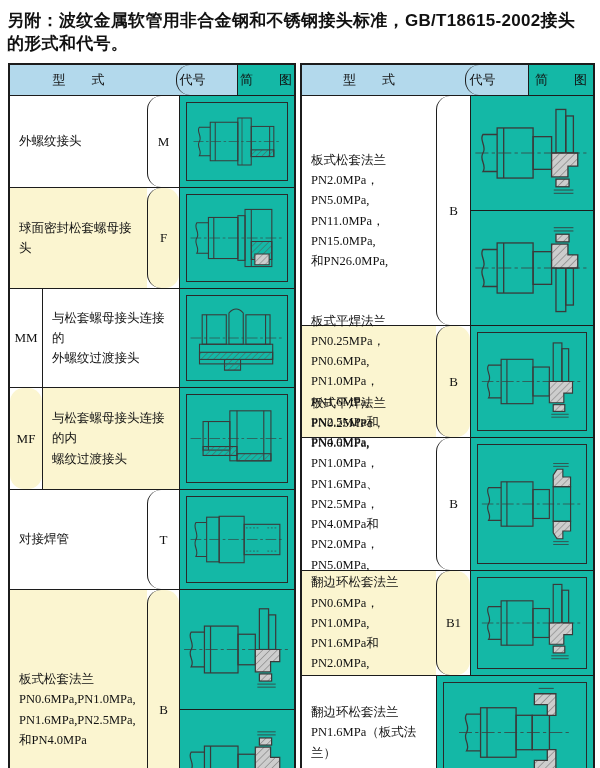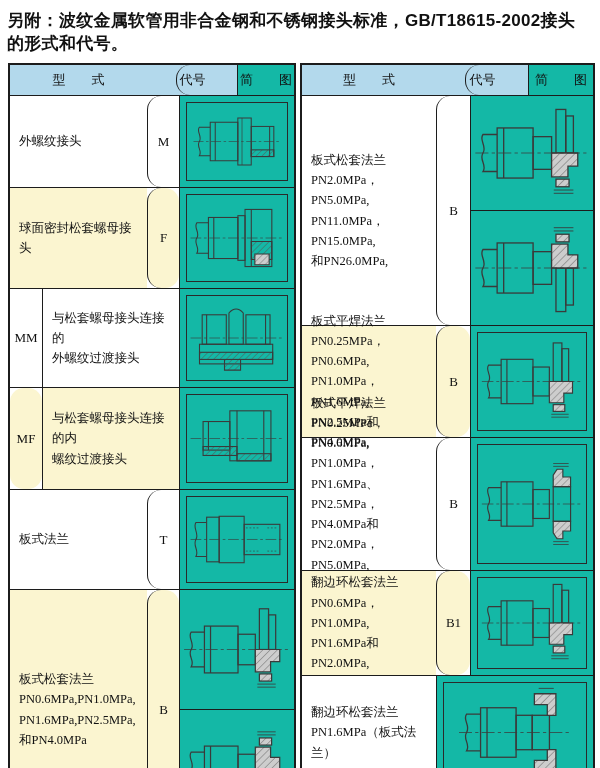--- a/index.html
+++ b/index.html
@@ -187,21 +187,21 @@
     <rect x="18" y="55" width="38" height="10" fill="url(#h3_0)"></rect>
     <rect x="56" y="63" width="38" height="8" fill="url(#h3_0)"></rect>
                 <line x1="4" y1="46" x2="108" y2="46" stroke-dasharray="12 3 3 3" stroke-width="0.7"></line>
               </g>
             </svg>
           </div>
         </div>
     </div>
 
     <div class="trow" style="height:100px">
-      <div class="cell type"><span>板式法兰</span></div>
+      <div class="cell type"><span>对接焊管</span></div>
       <div class="cell code">
           <span>T</span>
         </div>
       <div class="cell diag">
           <div class="diagbox">
             <svg viewBox="0 0 112 92" preserveAspectRatio="xMidYMid meet">
               <defs>
  <pattern id="h4_0" patternUnits="userSpaceOnUse" width="5" height="5" patternTransform="rotate(45)">
    <line x1="0" y1="0" x2="0" y2="5" stroke="#555" stroke-width="1.1"></line>
                 </pattern>

